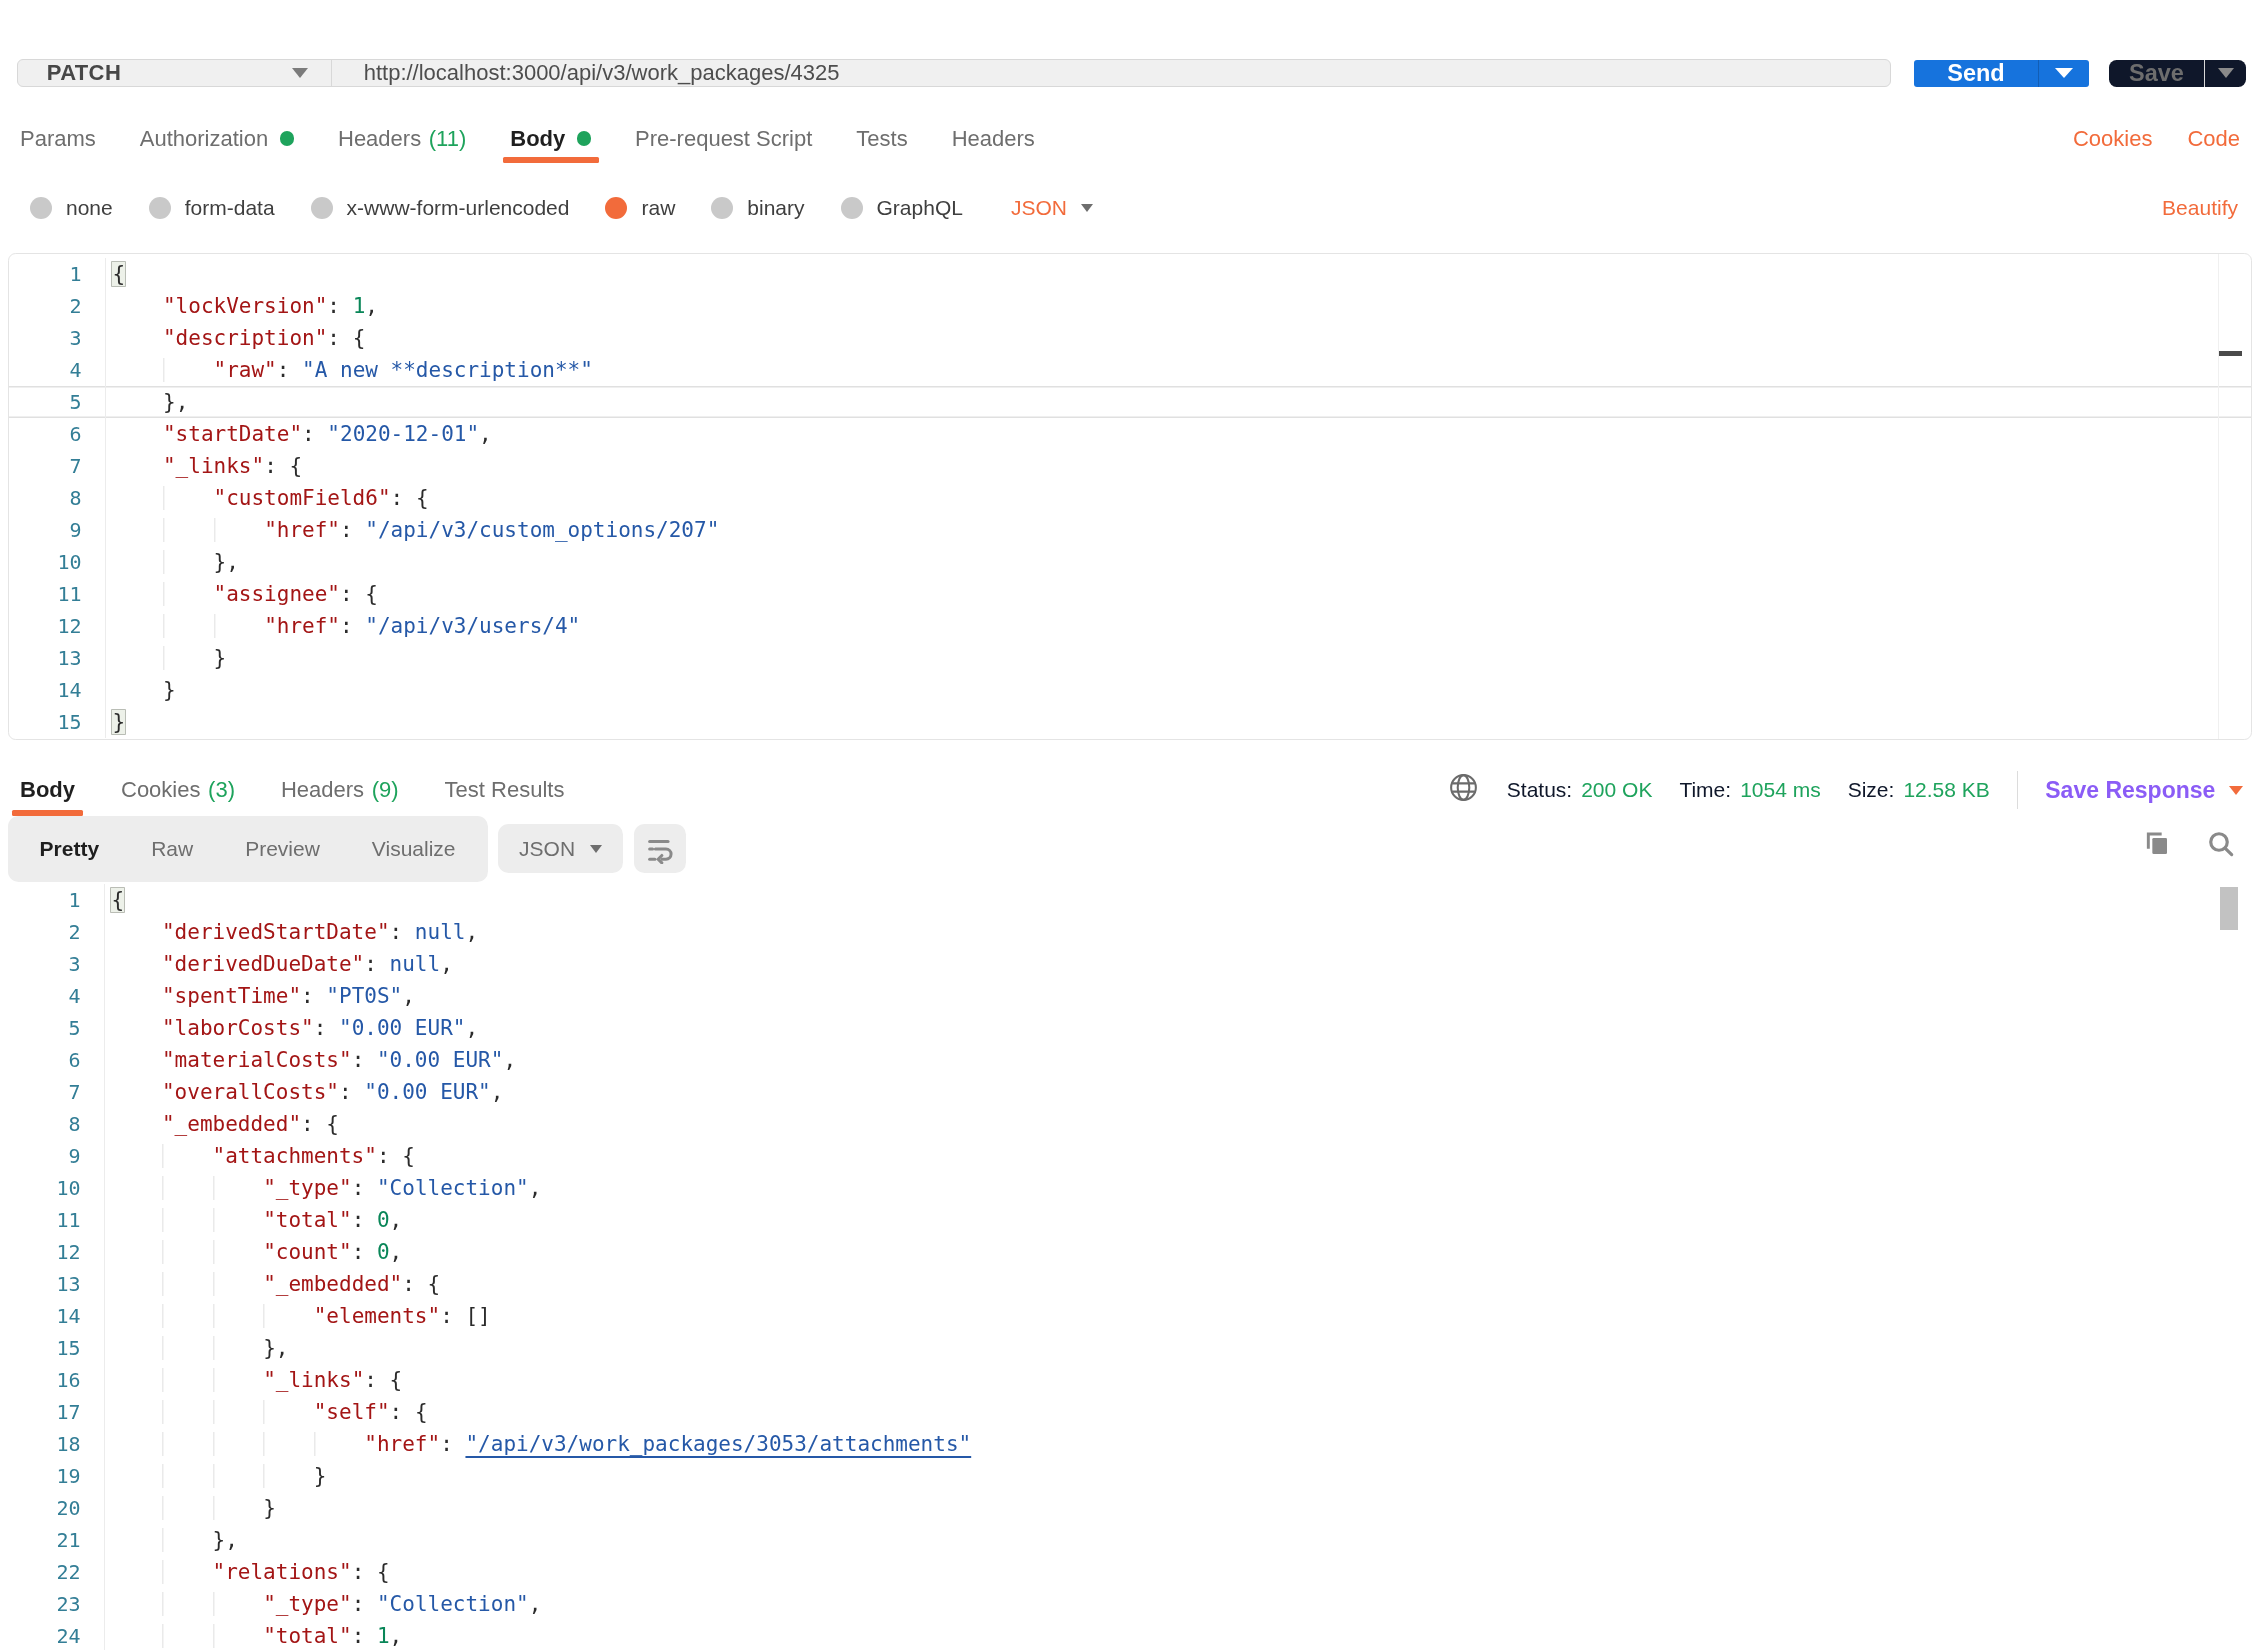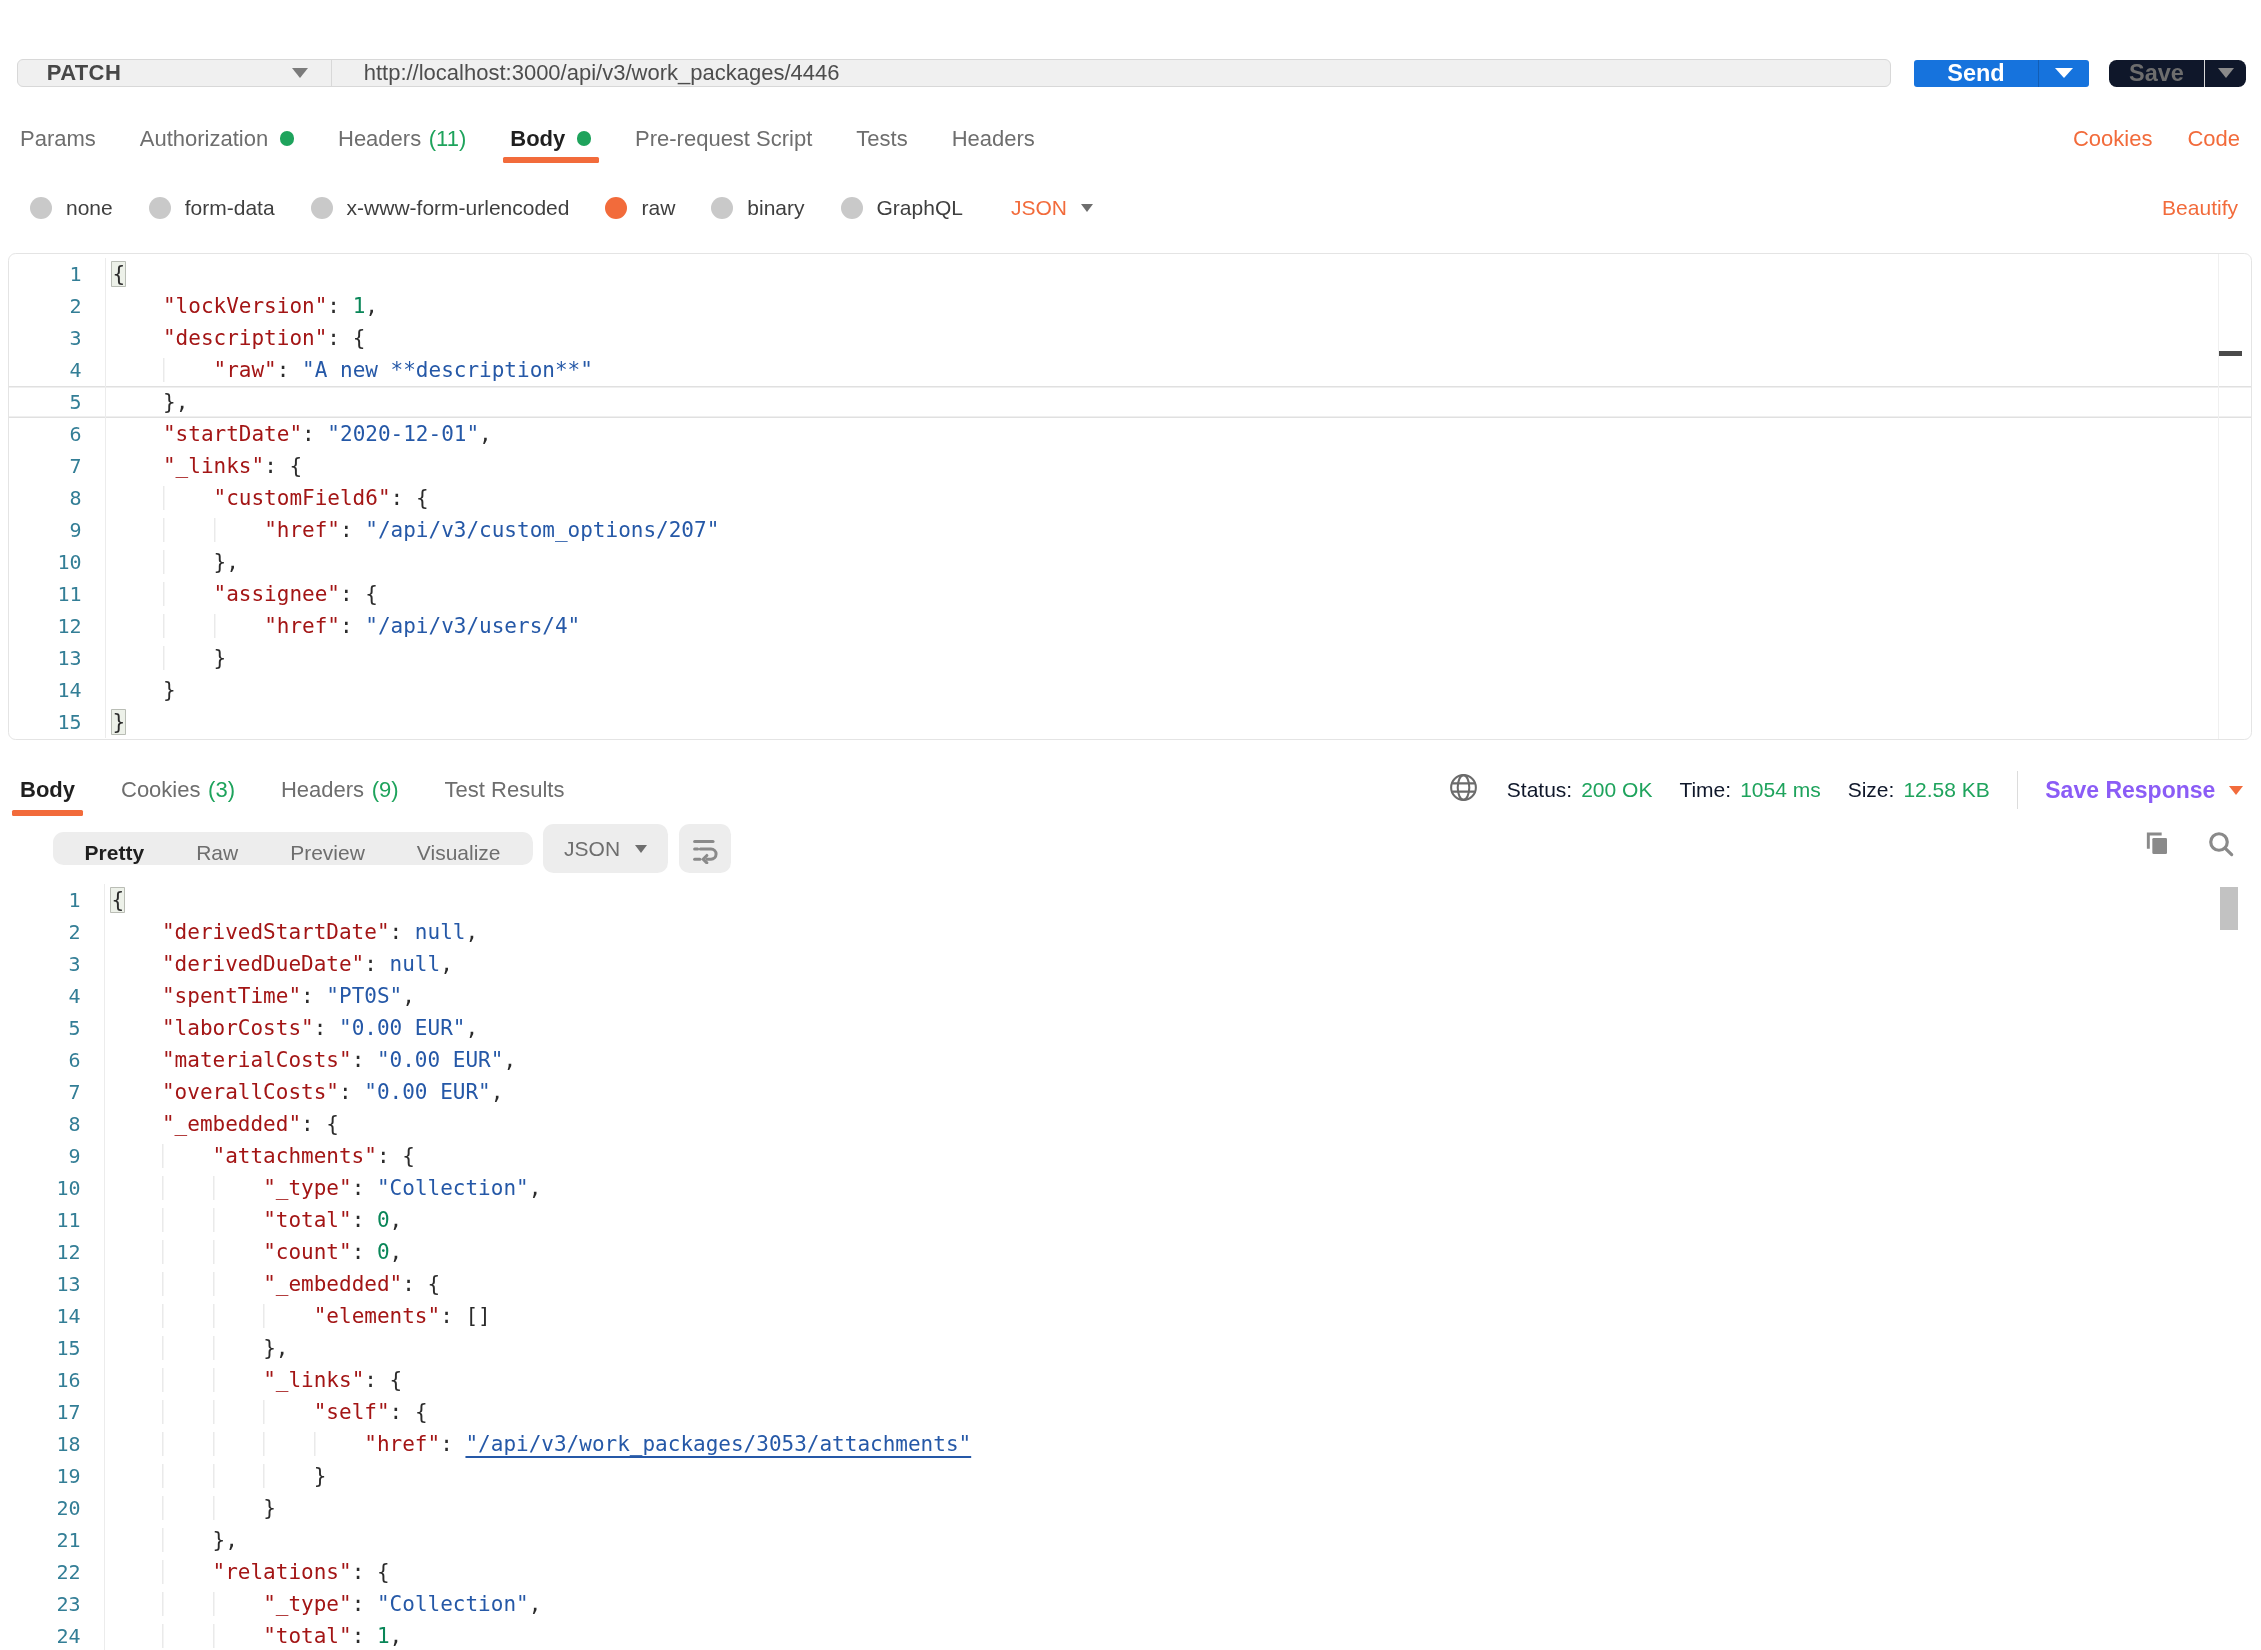--- a/index.html
+++ b/index.html
@@ -62,42 +62,42 @@
   .restabs { display:flex; gap:46px; height:100%; align-items:center; }
   .meta-right { margin-left:auto; display:flex; align-items:center; gap:27px; font-size:21px; }
   .pair { display:flex; gap:9px; white-space:nowrap; }
   .pair .lbl { color:#0f172a; }
   .pair .val { color:#1EA35C; }
   .divv { width:1.5px; height:38px; background:#DCDCDC; }
   .saveresp { color:#8b5cf6; display:flex; align-items:center; gap:13.7px; font-size:23px; font-weight:600; white-space:nowrap; }
   .saveresp .caret-dn { border-left-width:7.6px; border-right-width:7.6px; border-top-width:9px; border-top-color:#F26B3B; }
   
   .restoolbar { position:absolute; left:7.6px; top:824px; height:49px; display:flex; align-items:center; }
-  .seg { display:flex; background:#EDEDED; border-radius:10.6px; height:33px; align-items:flex-end; padding:0 6px;margin-left:45px; }
+  .seg { display:flex; background:#EDEDED; border-radius:10.6px; height:66px; align-items:center; padding:0 6px; }
   .vt { padding:0 26px; color:#6e6e6e; font-size:21px; white-space:nowrap; }
   .vt.active { color:#1f1f1f; font-weight:600; }
   .pill { display:flex; align-items:center; gap:15px; background:#EDEDED; border-radius:10.6px; height:49px; padding:0 21px; margin-left:10.6px; color:#6e6e6e; font-size:21px; }
   .pill .caret-dn { border-left-width:6.8px; border-right-width:6.8px; border-top-width:8.4px; border-top-color:#6e6e6e; }
   .iconbtn { width:52px; height:49px; background:#EDEDED; border-radius:10.6px; margin-left:10.6px; display:flex; align-items:center; justify-content:center; }
   .resicons { position:absolute; right:24px; top:828px; display:flex; gap:32px; align-items:center; }
   
   .rescode { position:absolute; left:7.6px; top:881px; right:9px; height:770px; overflow:hidden; padding-top:3px; }
   .thumb { position:absolute; right:13.7px; top:6px; width:18px; height:43px; background:#C2C2C2; }
 </style>
 </head>
 <body>
 
 <div class="topbar">
   <div class="urlctl">
     <div class="method">
       <span>PATCH</span>
       <span class="caret-dn"></span>
     </div>
     <div class="urltext">
-      <span>http://localhost:3000/api/v3/work_packages/4446</span>
+      <span>http://localhost:3000/api/v3/work_packages/4325</span>
     </div>
   </div>
   <div class="send">
     <div class="main">Send</div>
     <div class="arr">
         <span class="caret-dn"></span>
       </div>
   </div>
   <div class="save">
     <div class="main">Save</div>

